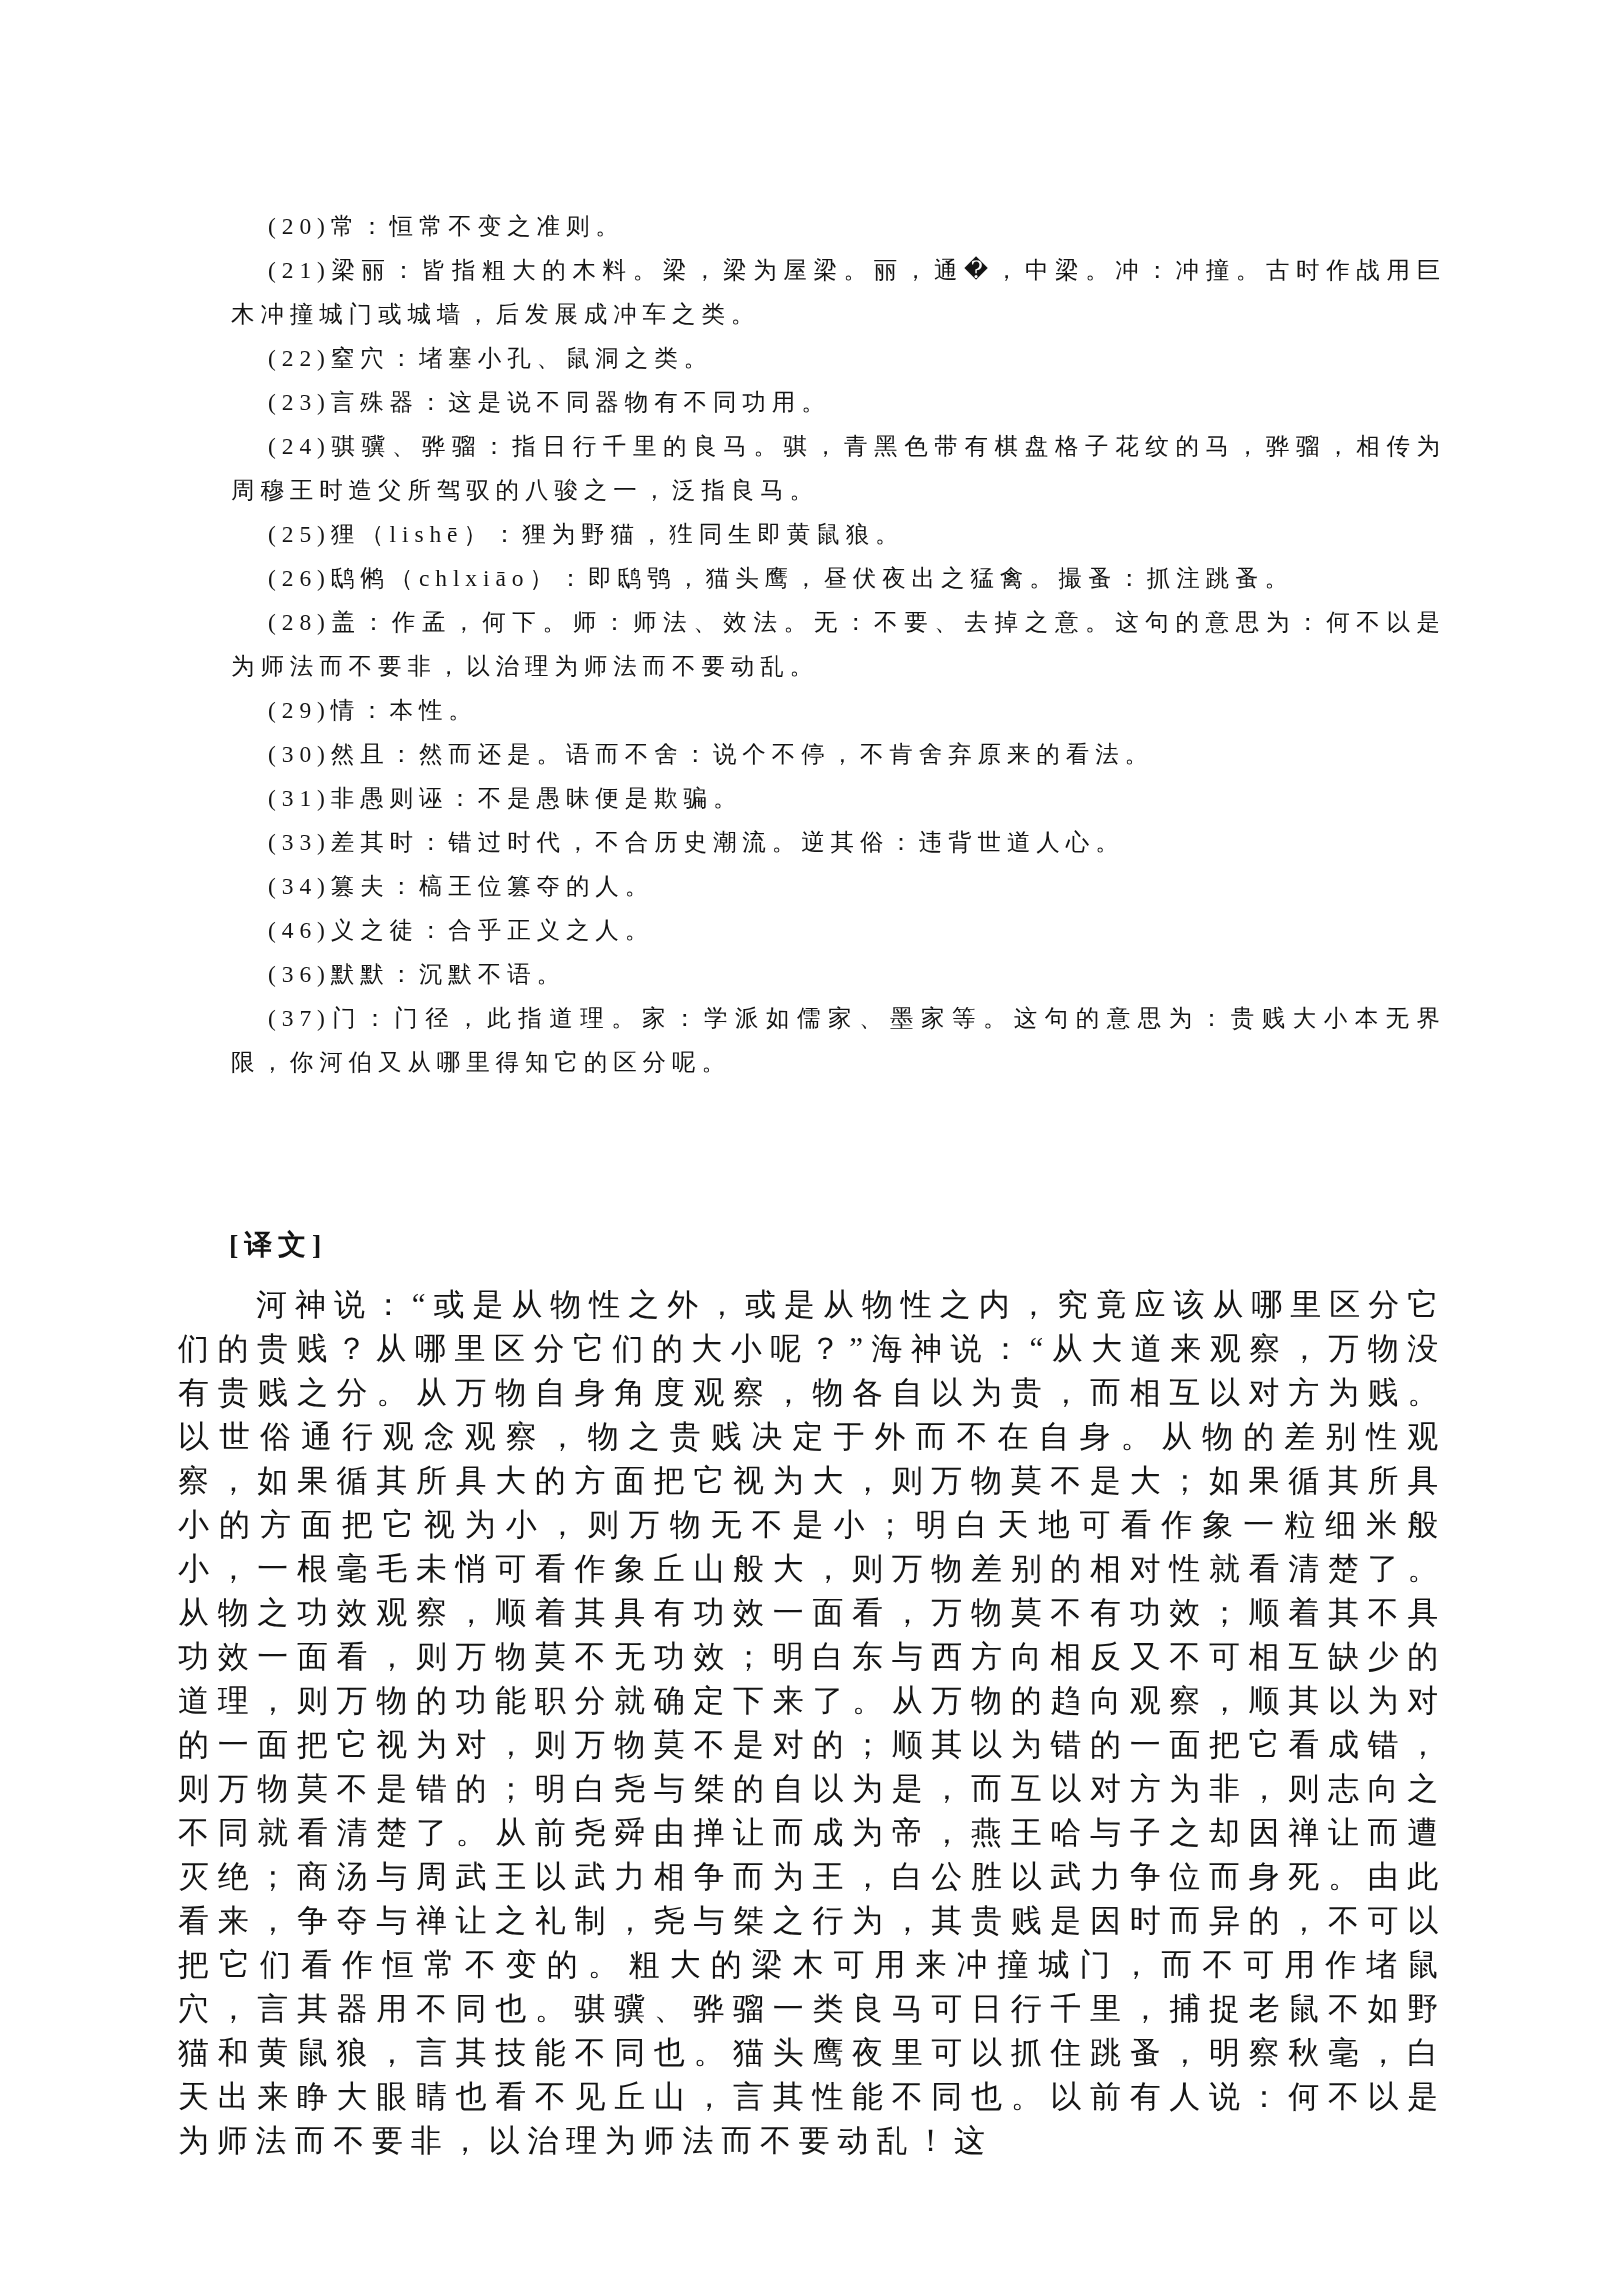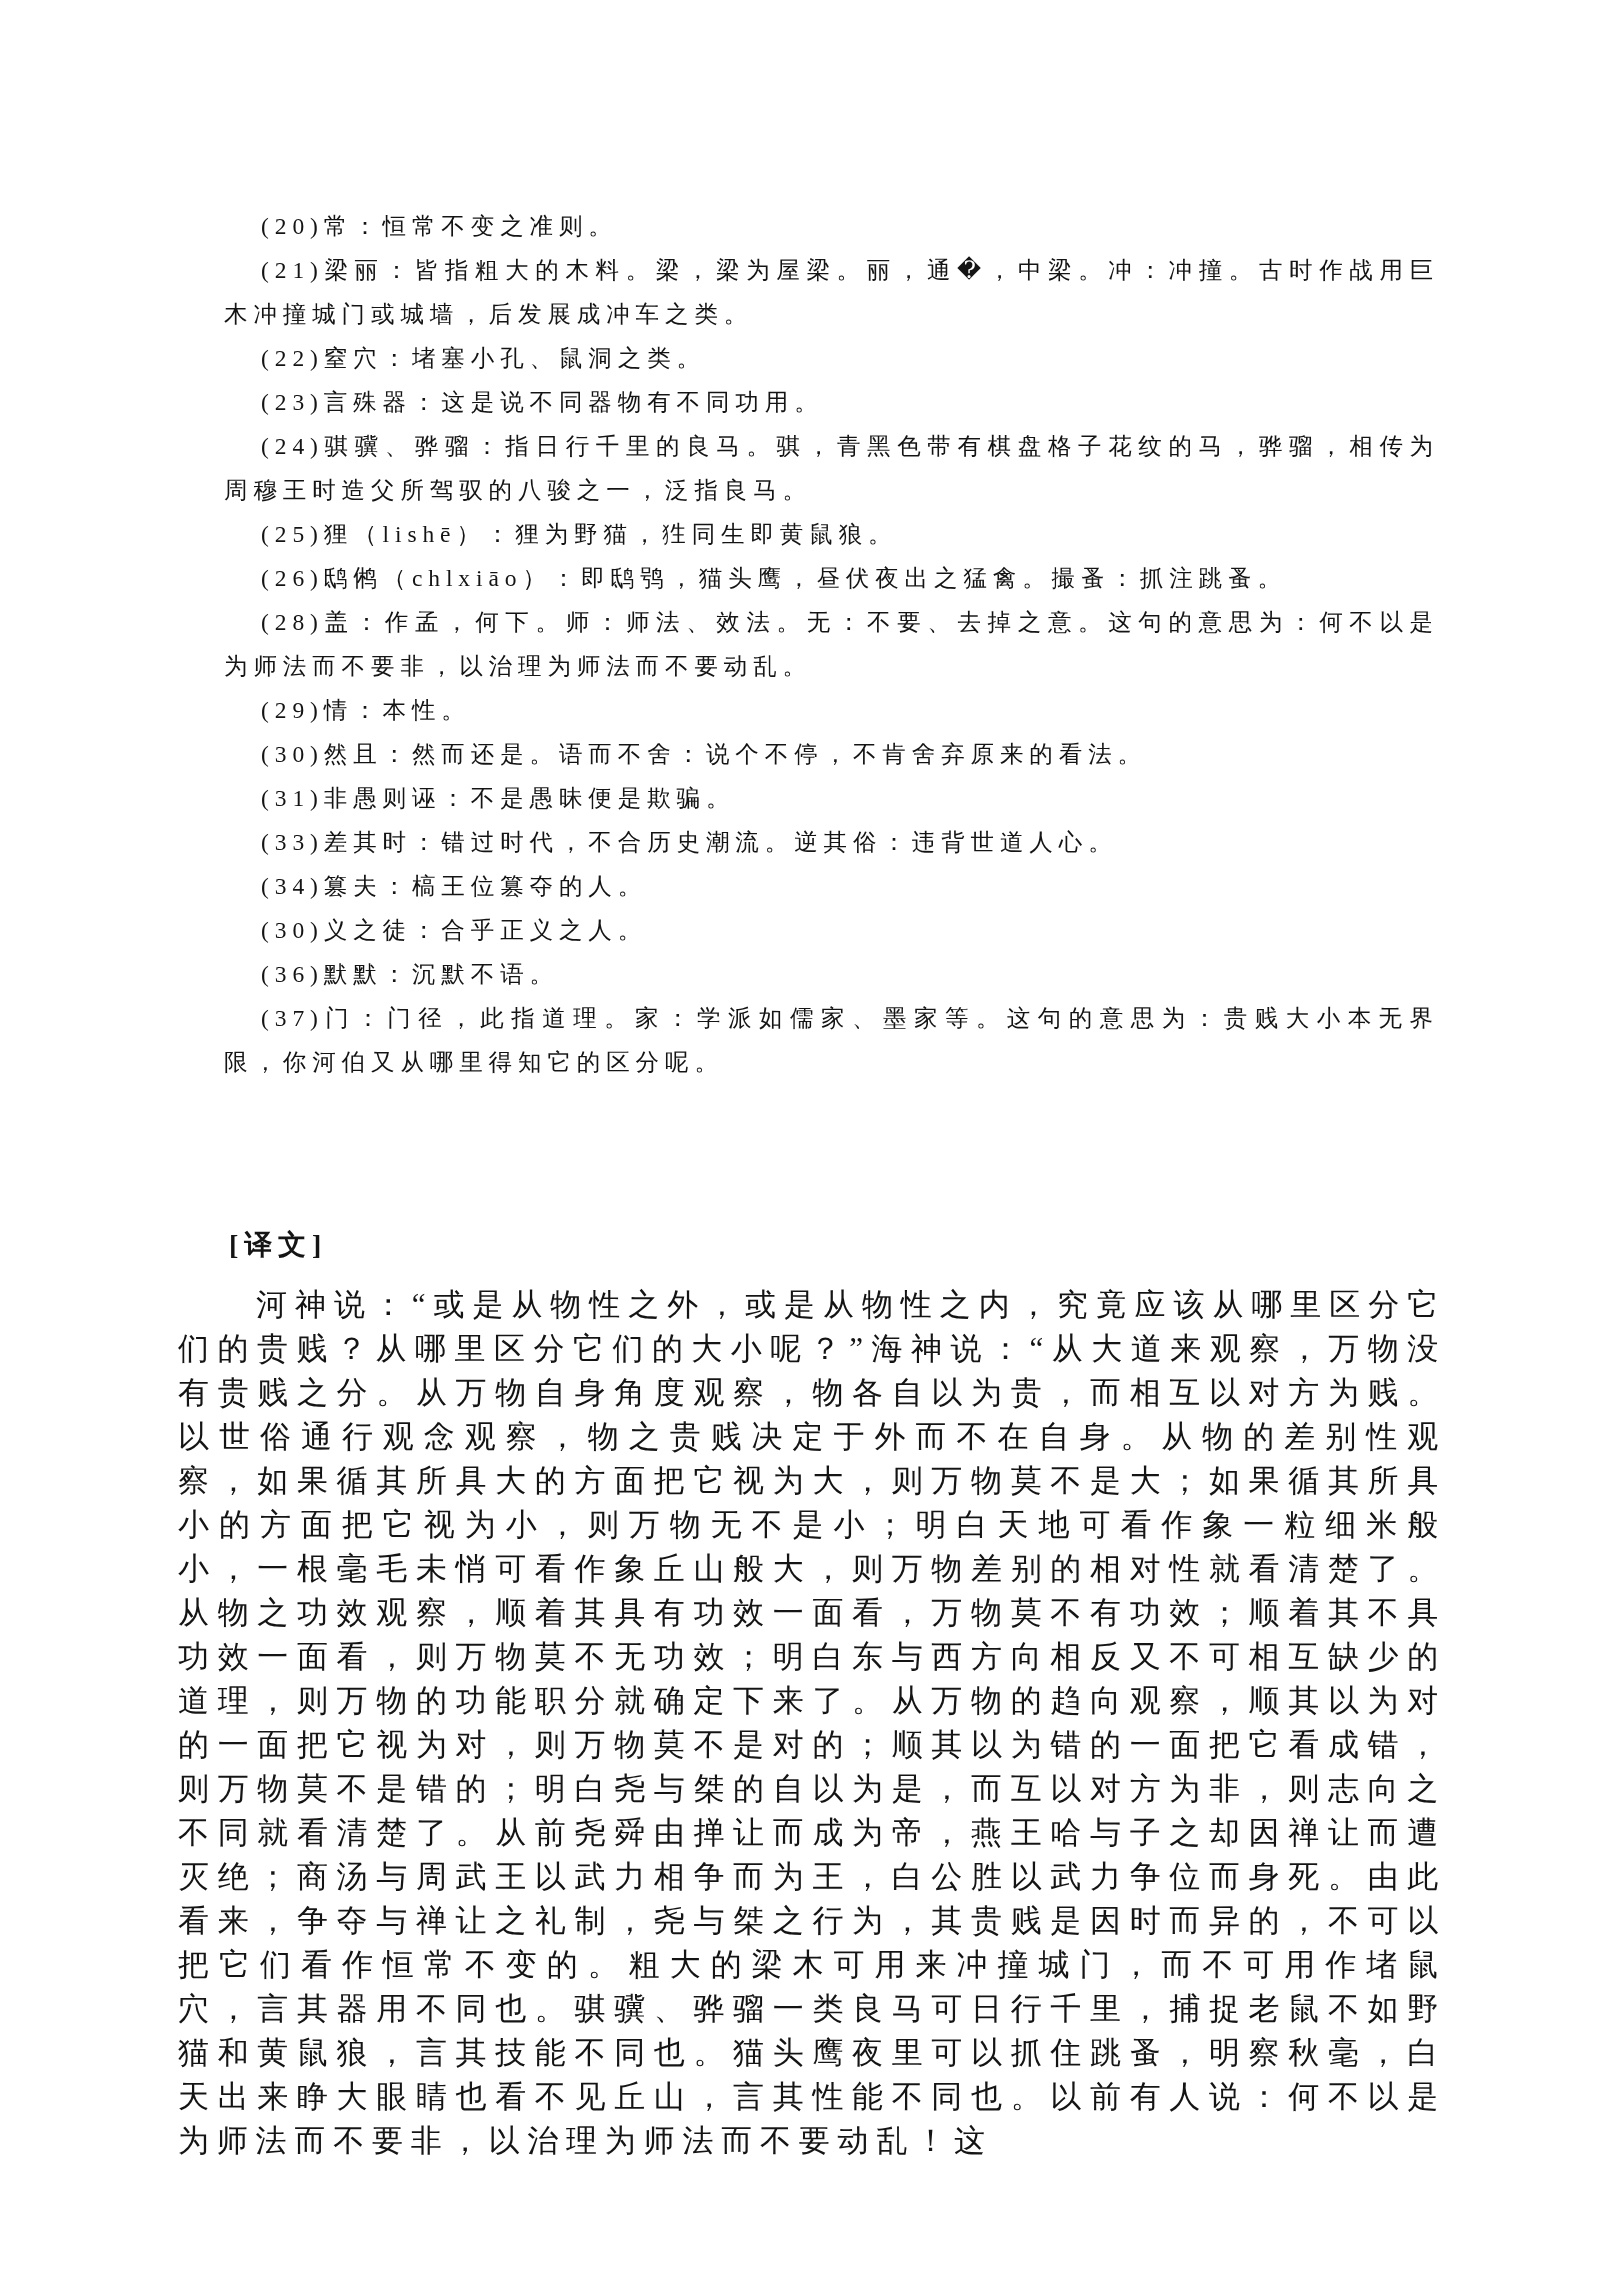--- a/index.html
+++ b/index.html
@@ -13,21 +13,21 @@
     height: 2292px;
     background: #ffffff;
     color: #141414;
     font-family: "Liberation Serif", "DejaVu Serif", serif;
     overflow: hidden;
   }
   
   .annotations {
     position: absolute;
     top: 204px;
-    left: 224px;
+    left: 231px;
     width: 1215px;
     font-size: 23.5px;
     line-height: 44px;
     letter-spacing: 5.9px;
     text-align: justify;
     text-justify: inter-character;
   }
   .annotations p {
     margin: 0;
     padding: 0;
@@ -86,21 +86,21 @@
 
       <p class="annotation">(30)然且：然而还是。语而不舍：说个不停，不肯舍弃原来的看法。</p>
 
       <p class="annotation">(31)非愚则诬：不是愚昧便是欺骗。</p>
 
 
       <p class="annotation">(33)差其时：错过时代，不合历史潮流。逆其俗：违背世道人心。</p>
 
       <p class="annotation">(34)篡夫：槁王位篡夺的人。</p>
 
-      <p class="annotation">(30)义之徒：合乎正义之人。</p>
+      <p class="annotation">(46)义之徒：合乎正义之人。</p>
 
       <p class="annotation">(36)默默：沉默不语。</p>
 
       <p class="annotation">(37)门：门径，此指道理。家：学派如儒家、墨家等。这句的意思为：贵贱大小本无界限，你河伯又从哪里得知它的区分呢。</p>
     </div>
 
   <div class="translation">
     <p class="trans-header">[译文]</p>
     <p class="trans-body">河神说：“或是从物性之外，或是从物性之内，究竟应该从哪里区分它们的贵贱？从哪里区分它们的大小呢？”海神说：“从大道来观察，万物没有贵贱之分。从万物自身角度观察，物各自以为贵，而相互以对方为贱。以世俗通行观念观察，物之贵贱决定于外而不在自身。从物的差别性观察，如果循其所具大的方面把它视为大，则万物莫不是大；如果循其所具小的方面把它视为小，则万物无不是小；明白天地可看作象一粒细米般小，一根毫毛未悄可看作象丘山般大，则万物差别的相对性就看清楚了。从物之功效观察，顺着其具有功效一面看，万物莫不有功效；顺着其不具功效一面看，则万物莫不无功效；明白东与西方向相反又不可相互缺少的道理，则万物的功能职分就确定下来了。从万物的趋向观察，顺其以为对的一面把它视为对，则万物莫不是对的；顺其以为错的一面把它看成错，则万物莫不是错的；明白尧与桀的自以为是，而互以对方为非，则志向之不同就看清楚了。从前尧舜由掸让而成为帝，燕王哈与子之却因禅让而遭灭绝；商汤与周武王以武力相争而为王，白公胜以武力争位而身死。由此看来，争夺与禅让之礼制，尧与桀之行为，其贵贱是因时而异的，不可以把它们看作恒常不变的。粗大的梁木可用来冲撞城门，而不可用作堵鼠穴，言其器用不同也。骐骥、骅骝一类良马可日行千里，捕捉老鼠不如野猫和黄鼠狼，言其技能不同也。猫头鹰夜里可以抓住跳蚤，明察秋毫，白天出来睁大眼睛也看不见丘山，言其性能不同也。以前有人说：何不以是为师法而不要非，以治理为师法而不要动乱！这</p>
   </div>

